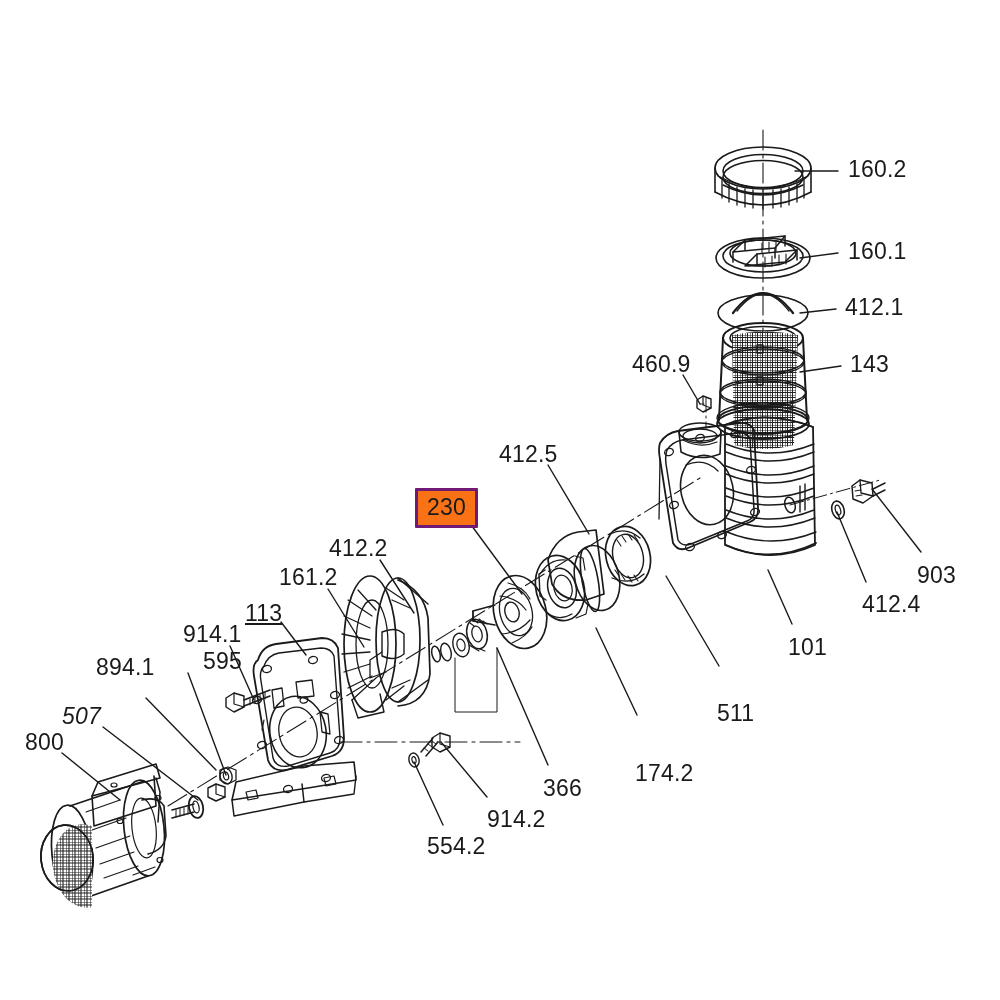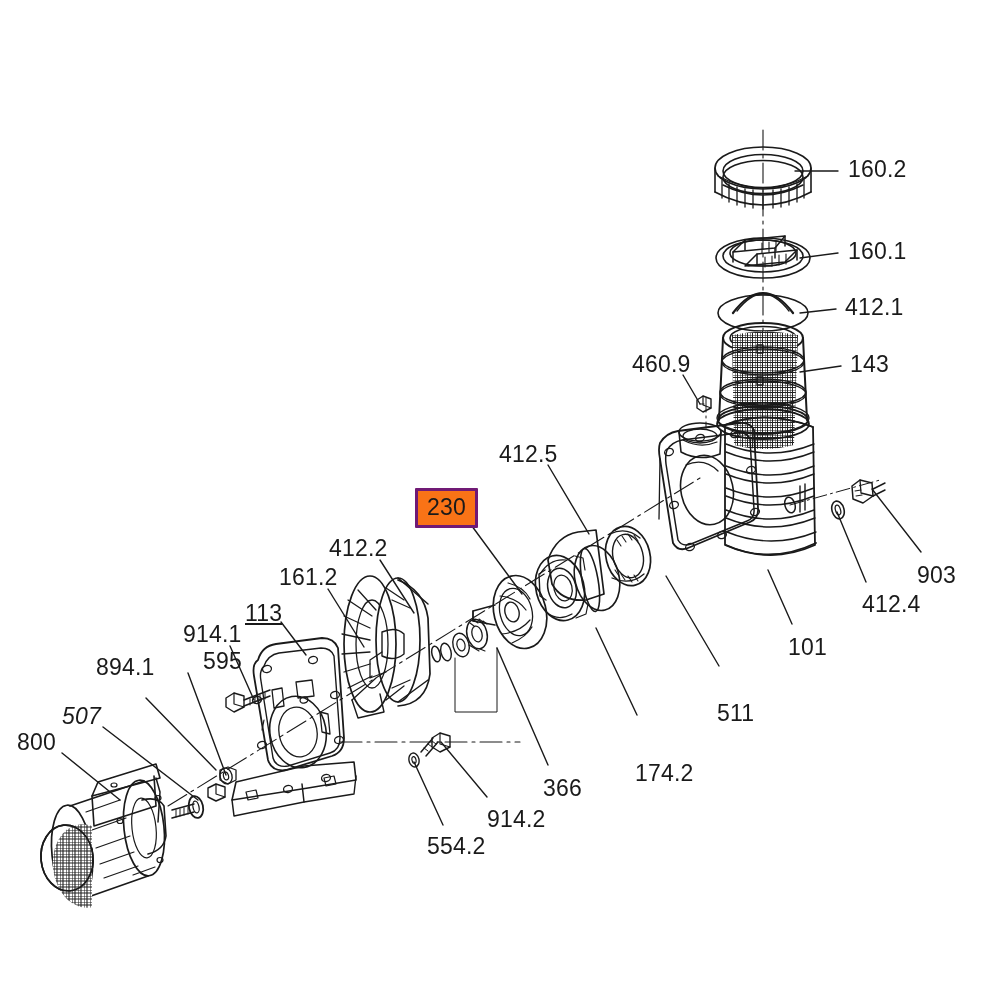--- a/index.html
+++ b/index.html
@@ -447,21 +447,21 @@
       <div class="callout" style="left: 632px; top: 353px;">460.9</div>
       <div class="callout" style="left: 499px; top: 443px;">412.5</div>
       <div class="callout highlight" style="left: 415px; top: 488px;">230</div>
       <div class="callout" style="left: 329px; top: 537px;">412.2</div>
       <div class="callout" style="left: 279px; top: 566px;">161.2</div>
       <div class="callout" style="left: 245px; top: 602px; text-decoration: underline;">113</div>
       <div class="callout" style="left: 183px; top: 623px; text-align: center;">914.1</div>
       <div class="callout" style="left: 155px; top: 650px; margin-left: 48px;">595</div>
       <div class="callout" style="left: 96px; top: 656px;">894.1</div>
       <div class="callout" style="left: 62px; top: 705px; font-style: italic;">507</div>
-      <div class="callout" style="left: 17px; top: 731px;">800</div>
+      <div class="callout" style="left: 25px; top: 731px;">800</div>
       <div class="callout" style="left: 427px; top: 835px;">554.2</div>
       <div class="callout" style="left: 487px; top: 808px;">914.2</div>
       <div class="callout" style="left: 543px; top: 777px;">366</div>
       <div class="callout" style="left: 635px; top: 762px;">174.2</div>
       <div class="callout" style="left: 717px; top: 678px; margin-top: 24px;">511</div>
       <div class="callout" style="left: 788px; top: 636px;">101</div>
       <div class="callout" style="left: 862px; top: 593px; text-align: right;">412.4</div>
       <div class="callout" style="left: 917px; top: 564px;">903</div>
     </div>
 

